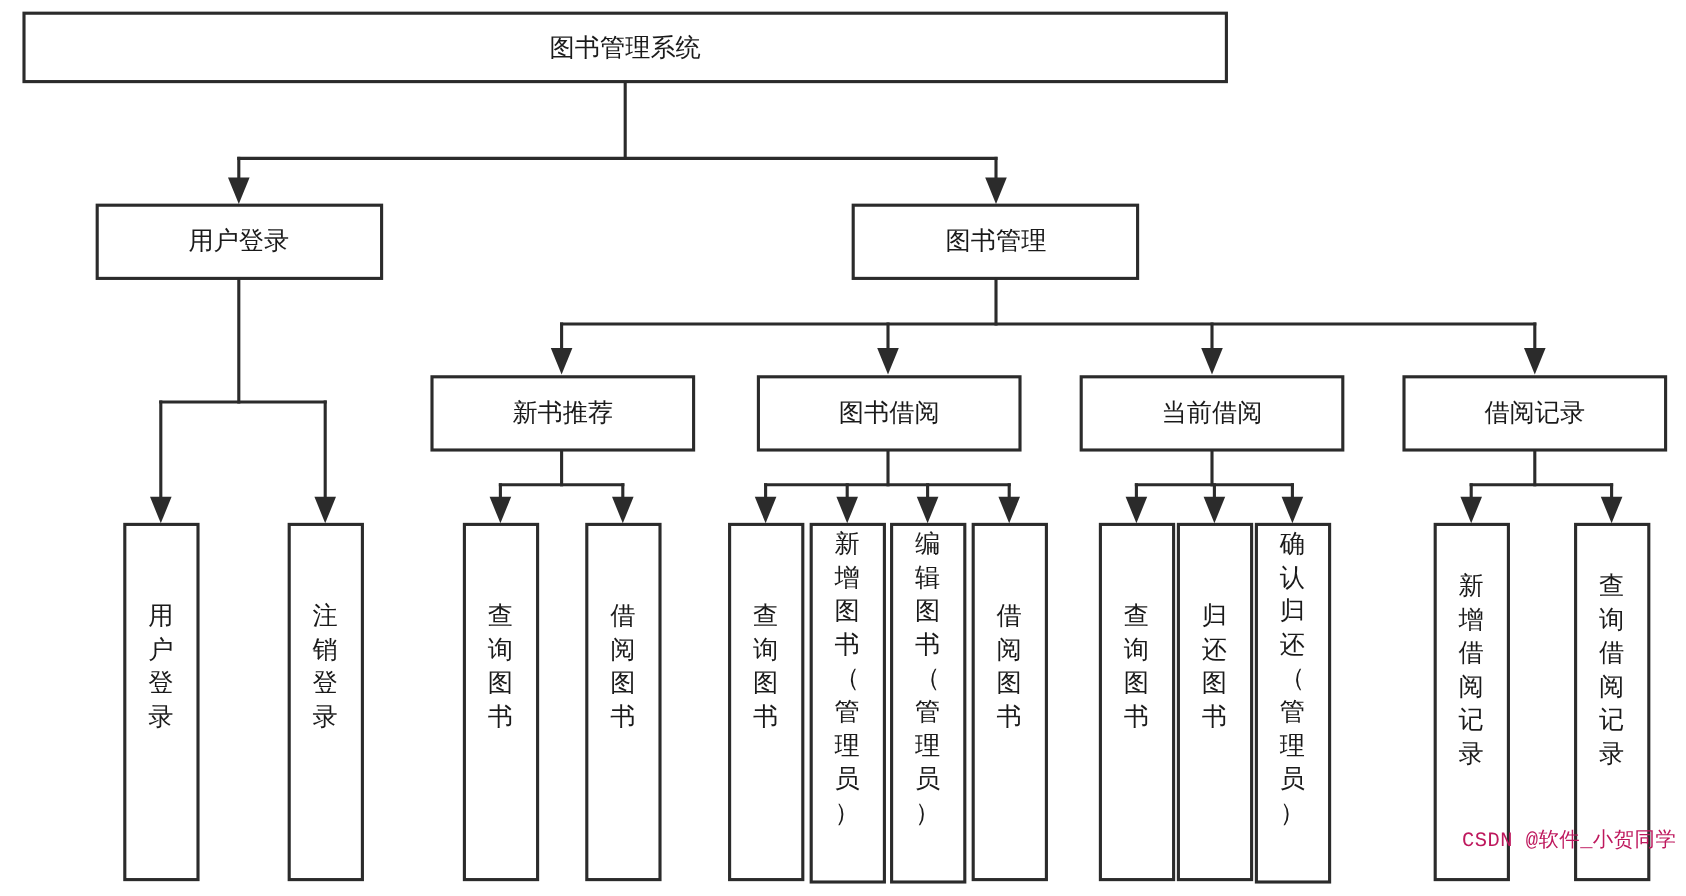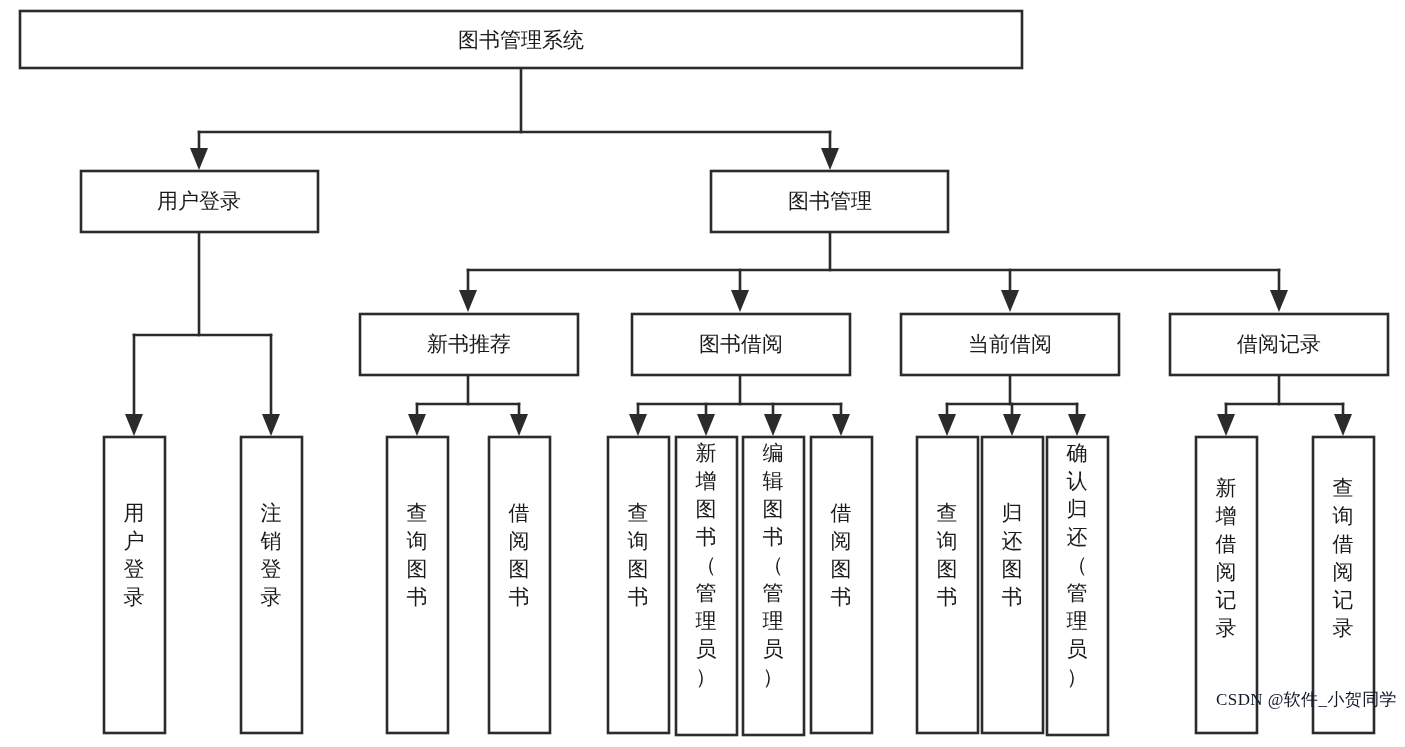--- a/index.html
+++ b/index.html
@@ -51,23 +51,23 @@
   .node-label-v {
     font-family: "DejaVu Sans", "Liberation Sans", sans-serif;
     font-size: 21px;
     fill: #1a1a1a;
     text-anchor: middle;
   }
   .watermark-text {
     position: absolute;
     right: 8px;
     bottom: 4px;
-    font-family: Liberation Serif, serif;
+    font-family: Liberation Mono, monospace;
     font-size: 17px;
-    color: #0f172a;
+    color: #be185d;
     white-space: nowrap;
     letter-spacing: 0.4px;
   }
 </style>
 </head>
 <body>
 
 <div id="diagram-root">
 
   <svg id="chart-svg" viewBox="0 0 1405 747" xmlns="http://www.w3.org/2000/svg">

